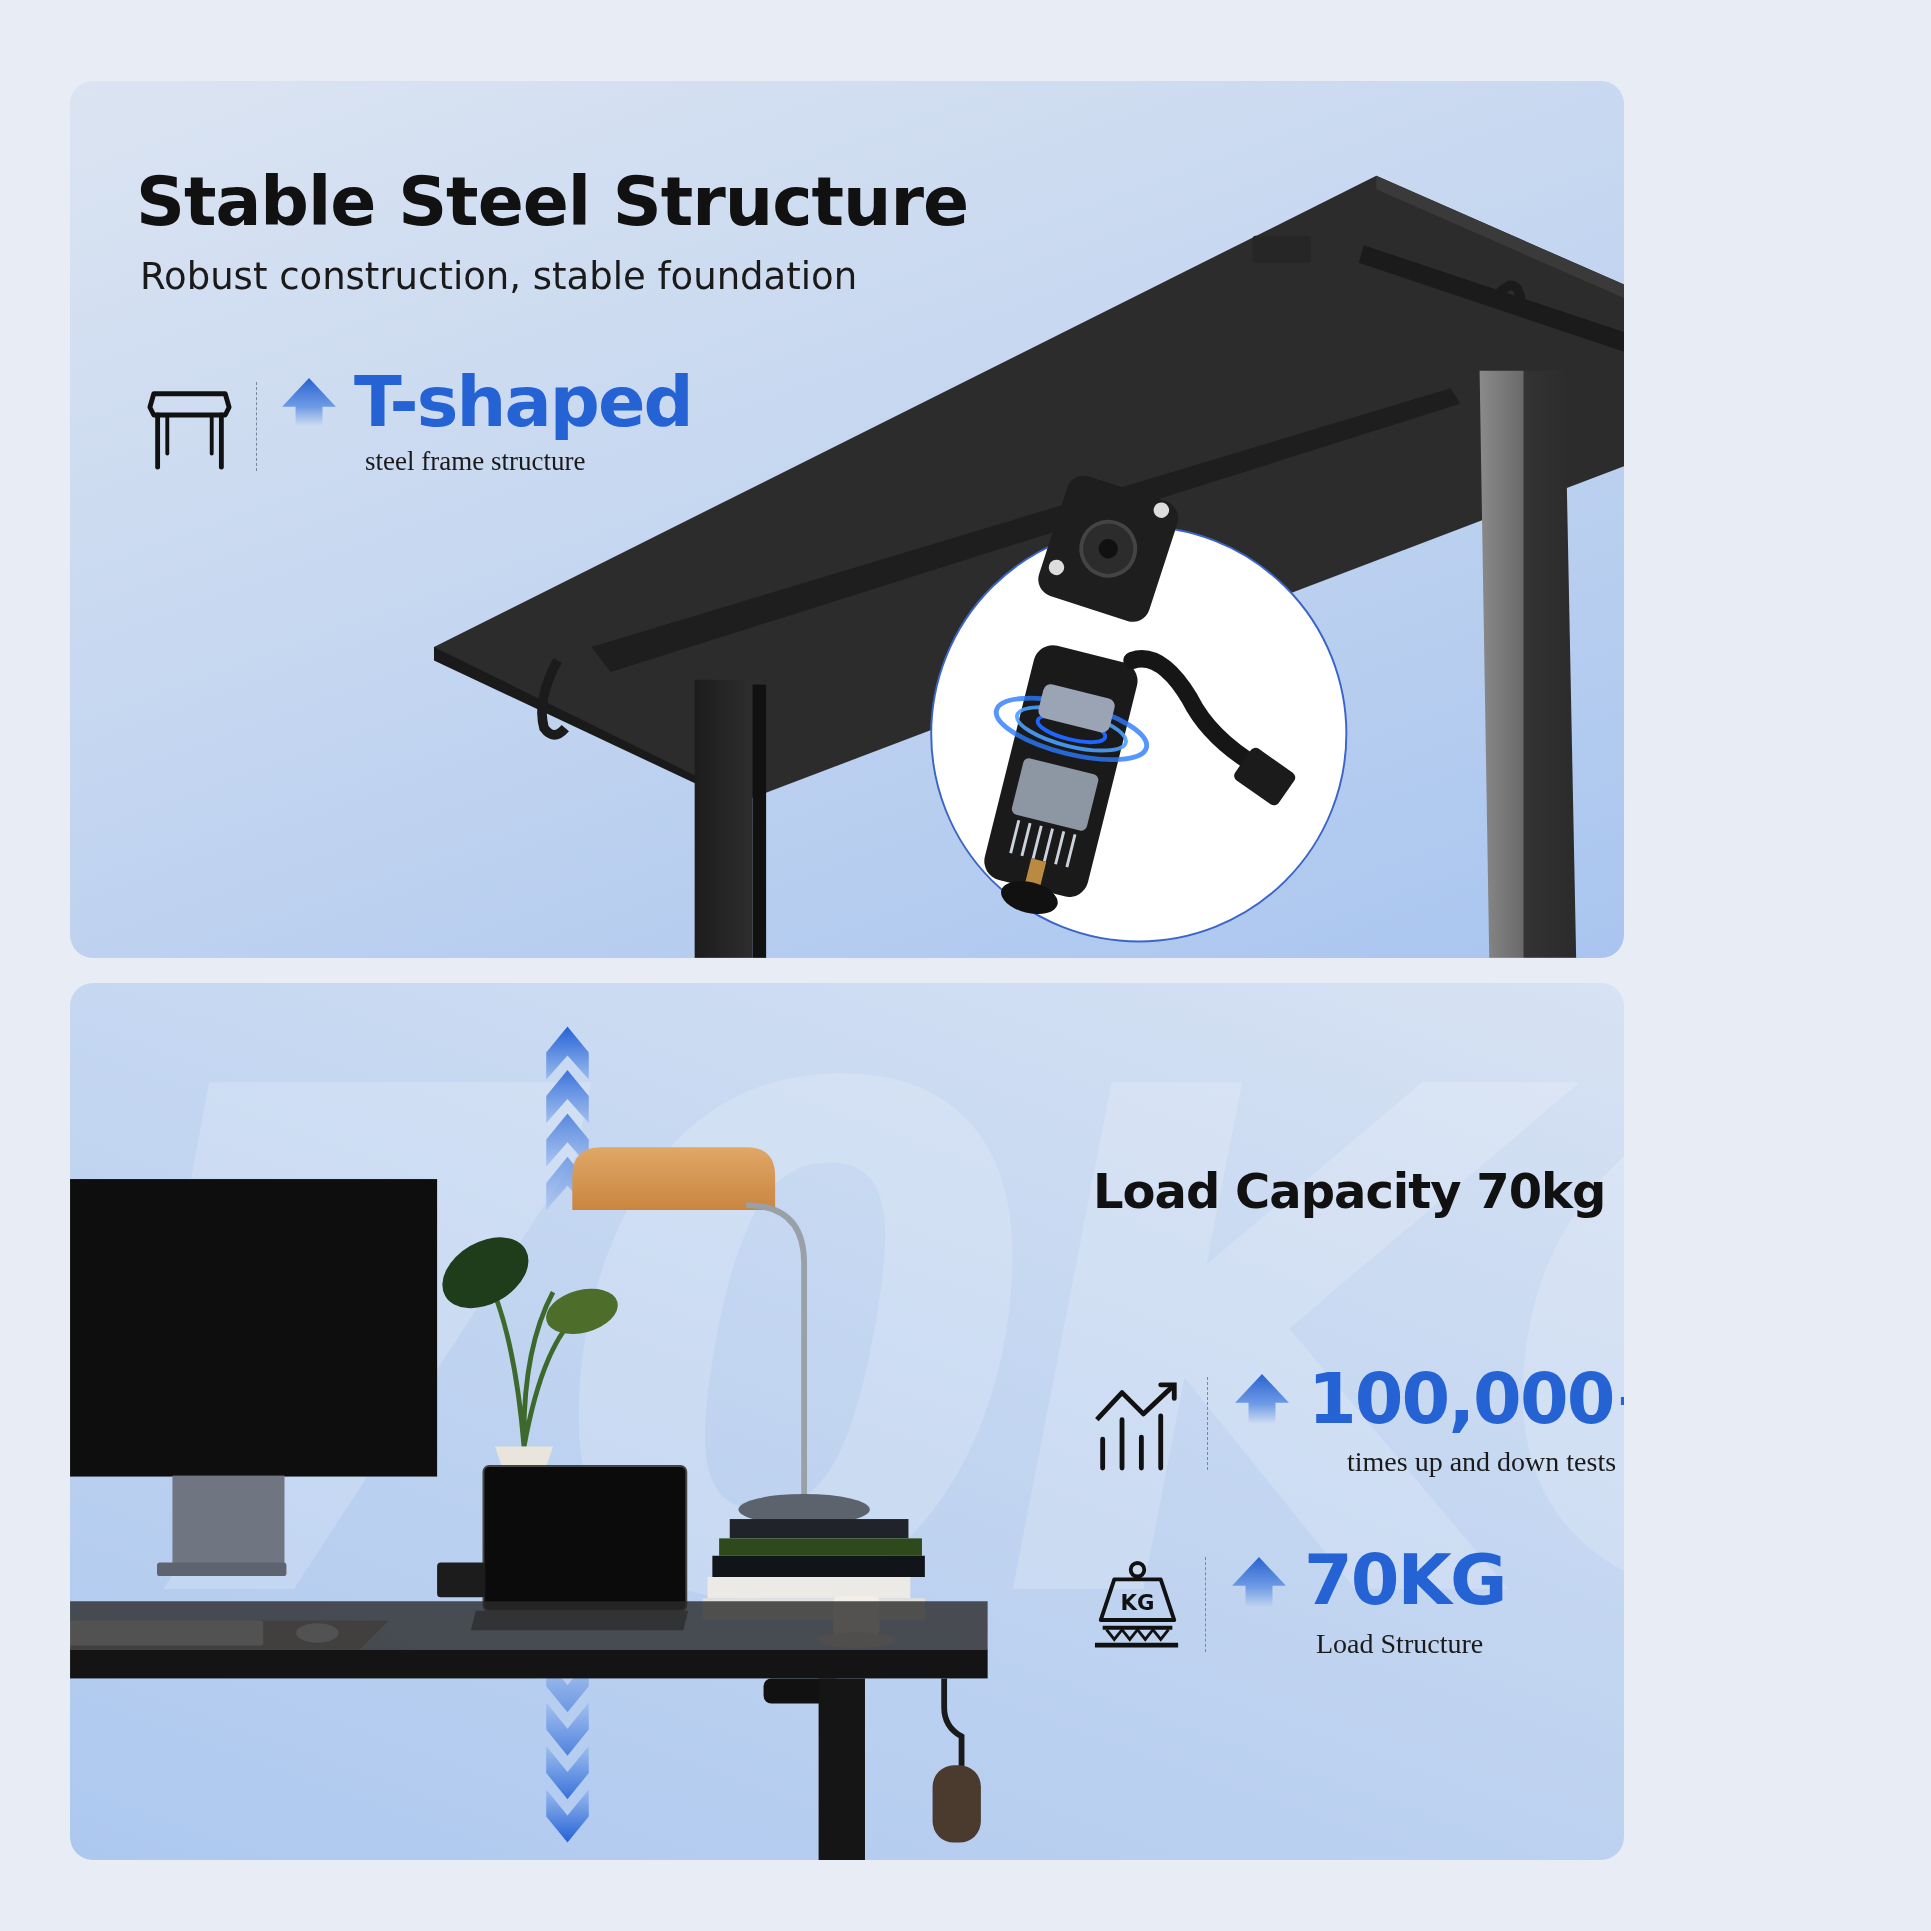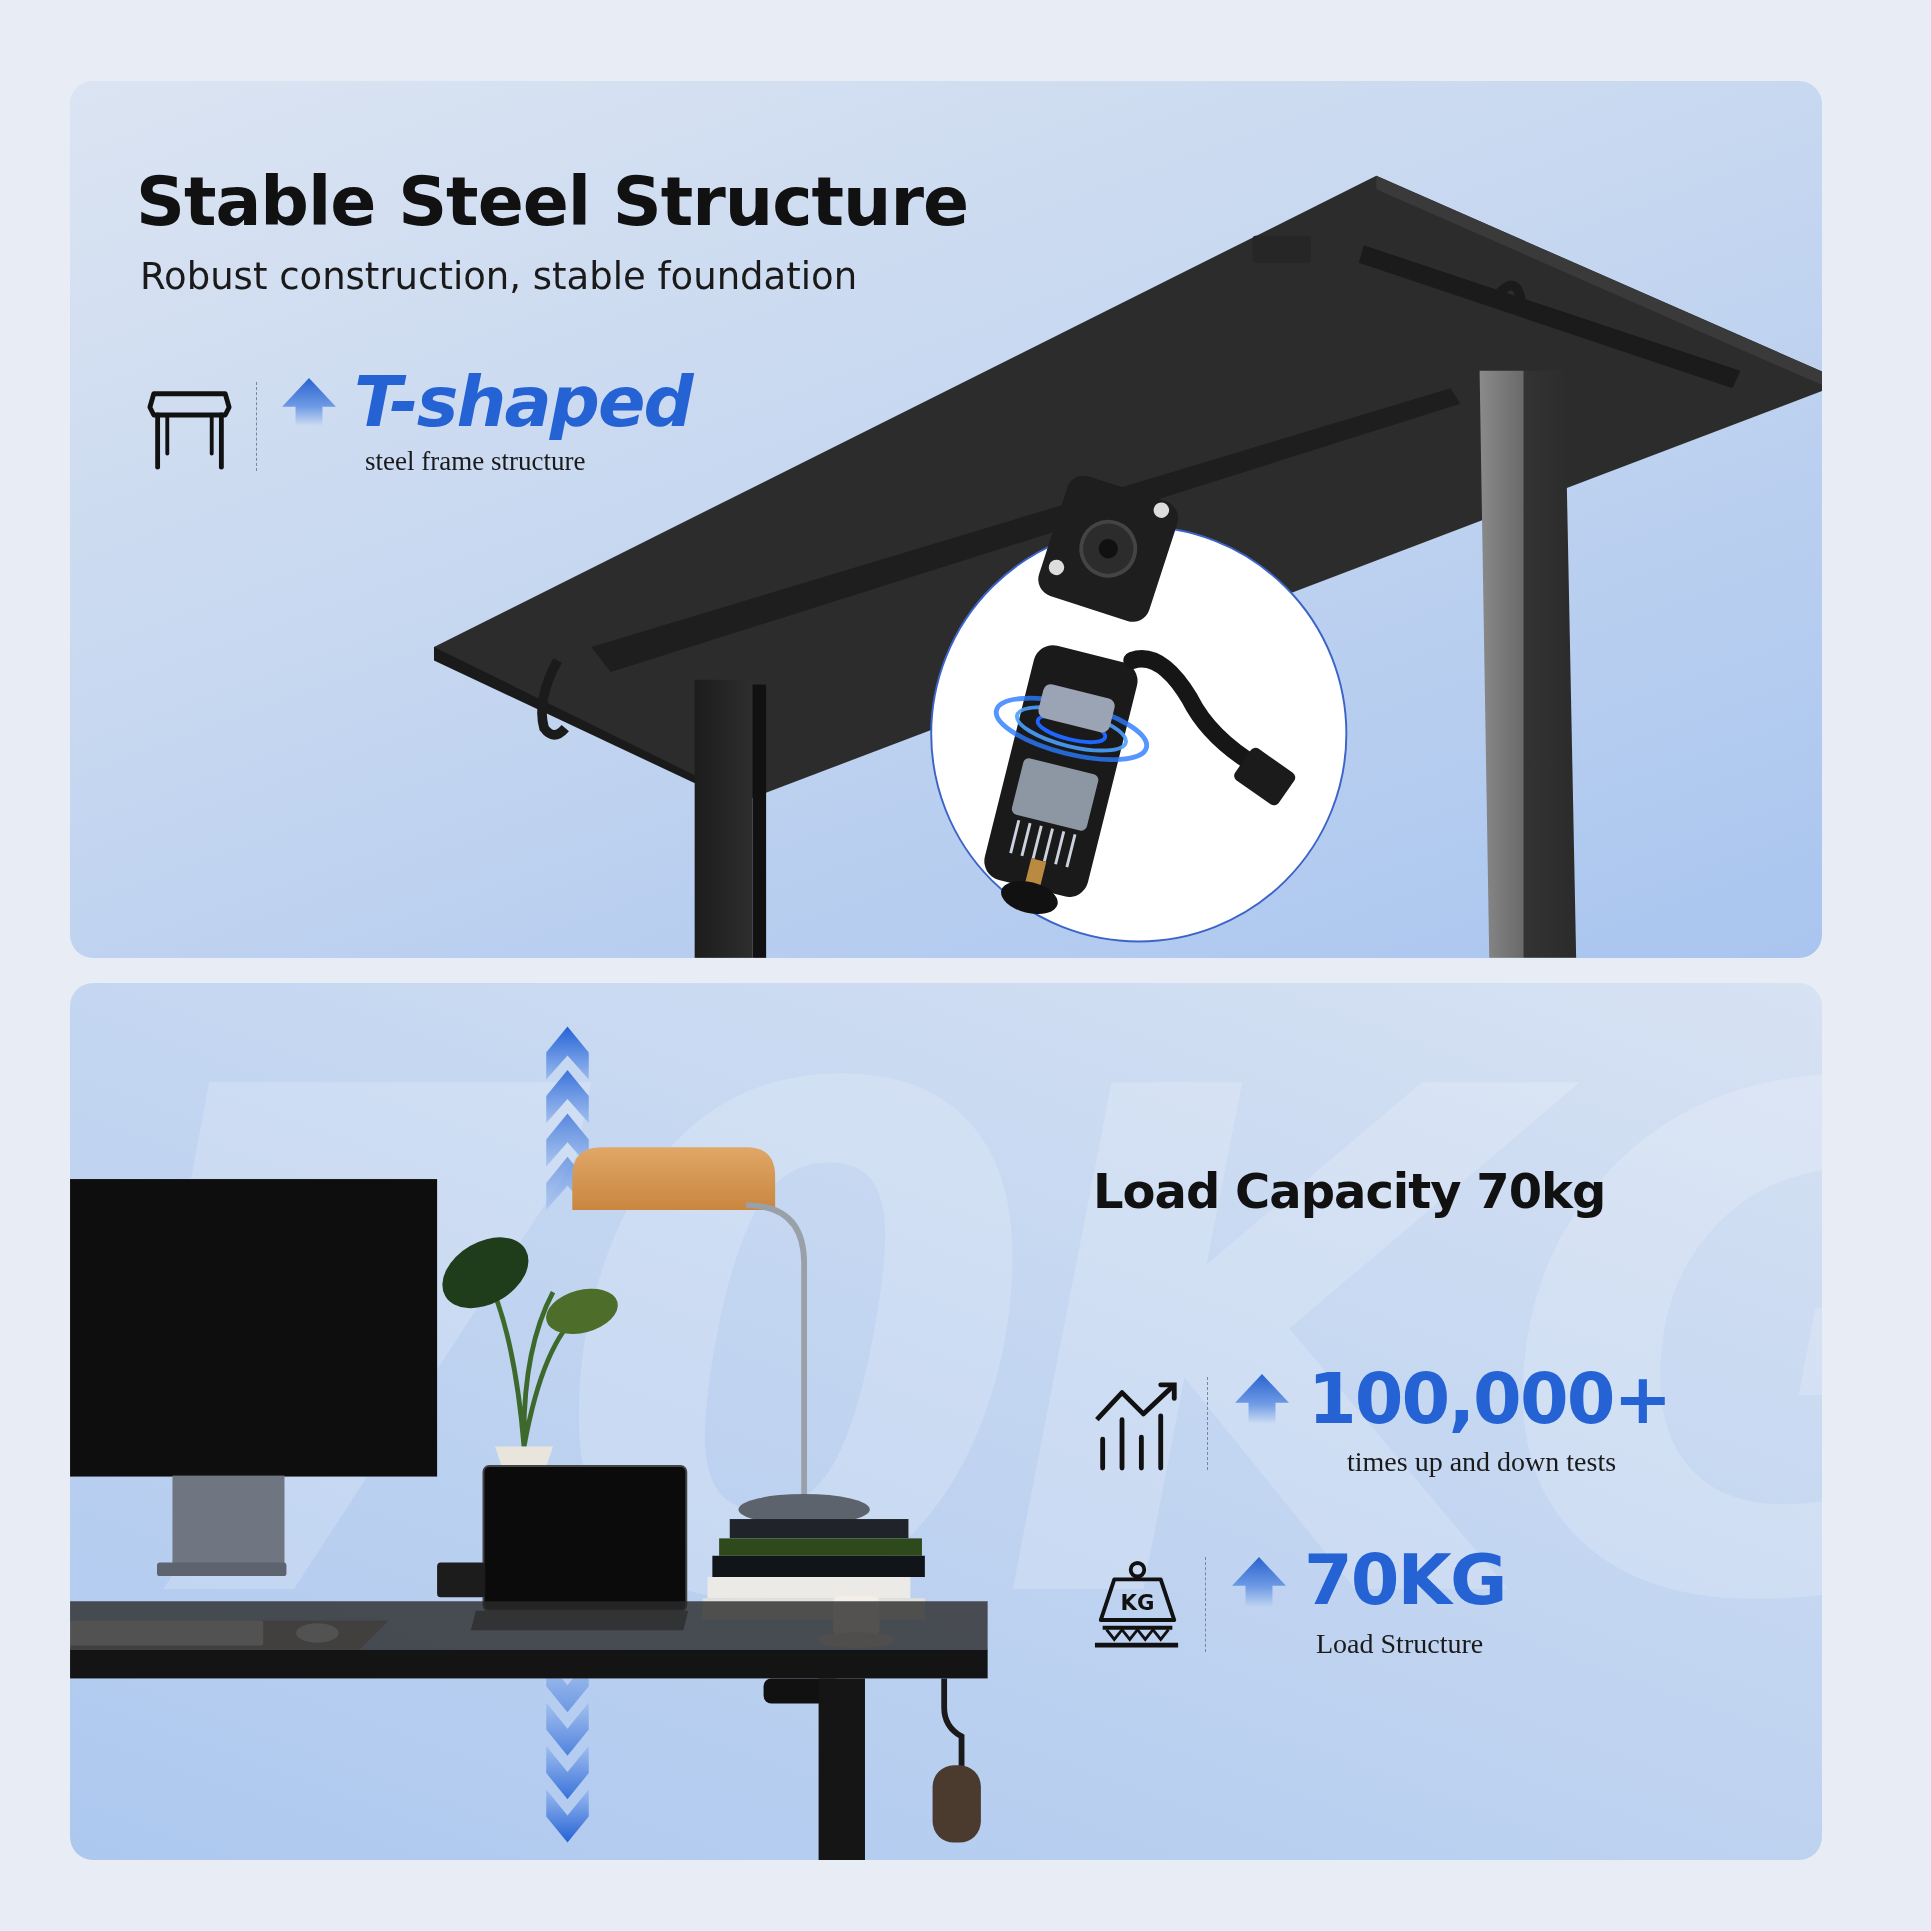--- a/index.html
+++ b/index.html
@@ -1,19 +1,19 @@
 <!DOCTYPE html>
 <html><head>
 <meta charset="utf-8">
 <style>
   * { box-sizing: border-box; margin: 0; padding: 0; }
   html, body { width: 1931px; height: 1931px; overflow: hidden; }
   body { background: #e8ecf4; font-family: "Liberation Sans", "DejaVu Sans", sans-serif; position: relative; }
 
-  .panel { position: absolute; left: 70px; width: 1752px; border-radius: 23px; overflow: hidden; }
+  .panel { position: absolute; left: 70px; width: 1554px; border-radius: 23px; overflow: hidden; }
   .panel-top { top: 81px; height: 877px; background: linear-gradient(160deg, #dbe4f2 0%, #c6d7f0 45%, #a9c5ef 100%); }
   .panel-bottom { top: 983px; height: 877px; background: linear-gradient(200deg, #d7e2f3 0%, #c5d7f1 40%, #adc8ef 100%); }
 
   .title { position: absolute; font-family: "DejaVu Sans", sans-serif; font-weight: bold; color: #111; letter-spacing: -1px; }
   .subtitle { position: absolute; font-family: "DejaVu Sans", sans-serif; color: #1a1a1a; }
   .stat-big { position: absolute; font-family: "DejaVu Sans", sans-serif; font-weight: bold; color: #2563d4; letter-spacing: -1.9px; }
   .stat-small { position: absolute; font-family: Liberation Serif, serif; color: #1a1a1a; }
   .divider { position: absolute; width: 0; border-left: 1.9px dashed #7a8699; }
   .arrow-up { position: absolute; }
   .icon { position: absolute; }
@@ -102,21 +102,21 @@
   <svg class="arrow-up" style="left:212px;top:297px;" width="54" height="48" viewBox="0 0 56 50">
     <defs>
         <linearGradient id="au1" x1="0" y1="0" x2="0" y2="1">
           <stop offset="0" stop-color="#2a63cf"></stop>
           <stop offset="0.6" stop-color="#6f9be6"></stop>
           <stop offset="1" stop-color="#6f9be6" stop-opacity="0"></stop>
         </linearGradient>
       </defs>
     <polygon points="28,0 56,30 42,30 42,50 14,50 14,30 0,30" fill="url(#au1)"></polygon>
   </svg>
-  <div class="stat-big" style="left:284px;top:280px;font-size:70px;font-style:italic;">T-shaped</div>
+  <div class="stat-big" style="left:284px;top:280px;font-size:70px;">T-shaped</div>
   <div class="stat-small" style="left:295px;top:365px;font-size:27px;">steel frame structure</div>
 </div>
 
 <div class="panel panel-bottom">
 
   <div class="watermark" style="left:39px;top:-39px;">70KG</div>
 
   <svg class="icon" style="left:0;top:0;" width="966" height="877" viewBox="0 0 1000 908">
     <defs>
       <linearGradient id="chevUp" x1="0" y1="0" x2="0" y2="1">

